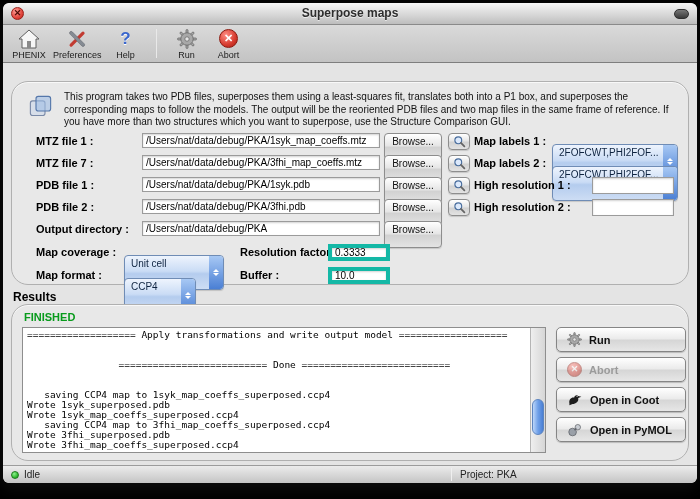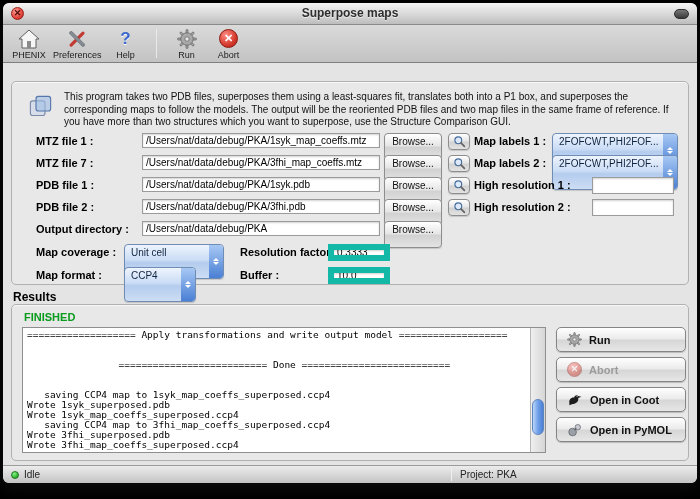--- a/index.html
+++ b/index.html
@@ -39,21 +39,21 @@
                   line-height:17px; text-align:center; }
   .xcircle { width:15px; height:15px; border-radius:50%; flex:0 0 15px;
              background:radial-gradient(circle at 35% 30%, #ff8d84, #d63a2e 60%, #a31d12);
              border:1px solid #8d170d; color:#fff; font-size:9px; line-height:13px;
              text-align:center; font-weight:bold; }
 
   
   .section-title { position:absolute; left:10px; font-size:12px; font-weight:bold; color:#000; }
   #cfg-title { top:80px;margin-top:30px; }
   #res-title { top:287px; }
-  .gbox { position:absolute; left:8px; right:8px; border:1px solid #b0b0b0; border-radius:5px;
+  .gbox { position:absolute; left:8px; right:8px; border:1px solid #b0b0b0; border-radius:17px;
           background:#e8e8e8; box-shadow:inset 0 1px 0 rgba(255,255,255,.7); }
   #config-box { top:78px; height:204px; }
   #results-box { top:301px; height:157px; }
 
   .desc-icon { position:absolute; left:15px; top:11px; width:27px; height:27px; }
   .desc { position:absolute; left:52px; top:9px; right:14px; font-size:10px;
           line-height:12.5px; color:#111; }
 
   .frow { position:absolute; left:0; right:0; height:18px; }
   .flabel { position:absolute; left:24px; top:2px; font-size:11px; font-weight:bold;
@@ -63,35 +63,35 @@
   .rlabel { position:absolute; left:462px; top:2px; font-size:11px; font-weight:bold;
             color:#000; white-space:nowrap; }
   input.ftext { position:absolute; left:130px; top:0; width:238px; height:15px;
                 border:1px solid #9b9b9b; background:#ffffff; font-size:10px;
                 font-family:"Liberation Sans",sans-serif; padding:1px 3px;
                 box-shadow:inset 0 1px 2px rgba(0,0,0,.18); }
   input.hires { position:absolute; left:580px; top:0; width:82px; height:17px;
                 border:1px solid #9b9b9b; background:#fff; font-size:10px; padding:1px 3px;
                 box-shadow:inset 0 1px 2px rgba(0,0,0,.18); }
   input.num { position:absolute; left:316px; top:0; width:62px; height:17px;
-              border:6px solid #14b8a6; background:#fff; font-size:10px; padding:1px 3px;
+              border:4px solid #14b8a6; background:#fff; font-size:10px; padding:1px 3px;
               box-shadow:inset 0 1px 2px rgba(0,0,0,.18);
               font-family:"Liberation Sans",sans-serif; }
   .browse-btn { position:absolute; left:372px; top:0; width:58px; height:27px;
                 border:1px solid #8d8d8d; border-radius:4px;
                 background:linear-gradient(#fff,#e6e6e6 46%,#d2d2d2 54%,#e3e3e3);
                 font-size:10px; color:#111; text-align:center; line-height:15px;
                 box-shadow:0 1px 1px rgba(0,0,0,.15); }
   .mag-btn { position:absolute; left:436px; top:0; width:22px; height:17px;
              border:1px solid #8d8d8d; border-radius:4px;
              background:linear-gradient(#fff,#e6e6e6 46%,#d2d2d2 54%,#e3e3e3);
              display:flex; align-items:center; justify-content:center;
              box-shadow:0 1px 1px rgba(0,0,0,.15); }
 
-  .popup { position:absolute; top:0; height:35px; border:1px solid #6f8cb5; border-radius:4px;
+  .popup { position:absolute; top:11px; height:35px; border:1px solid #6f8cb5; border-radius:4px;
            background:linear-gradient(#eef4fd,#cadcf5 46%,#b4ccee 54%,#cdddf4);
            font-size:10px; color:#0f2440; padding:0 18px 0 6px; line-height:15px;
            overflow:hidden; white-space:nowrap; box-shadow:0 1px 1px rgba(0,0,0,.15); }
   .popup .cap { position:absolute; right:0; top:0; bottom:0; width:14px;
                 background:linear-gradient(#a7c8f4,#4a7fd4); border-radius:0 3px 3px 0;
                 display:flex; flex-direction:column; align-items:center; justify-content:center; gap:1px; }
   .arr-up { width:0; height:0; border-left:3px solid transparent; border-right:3px solid transparent;
             border-bottom:3.5px solid #fff; }
   .arr-dn { width:0; height:0; border-left:3px solid transparent; border-right:3px solid transparent;
             border-top:3.5px solid #fff; }

